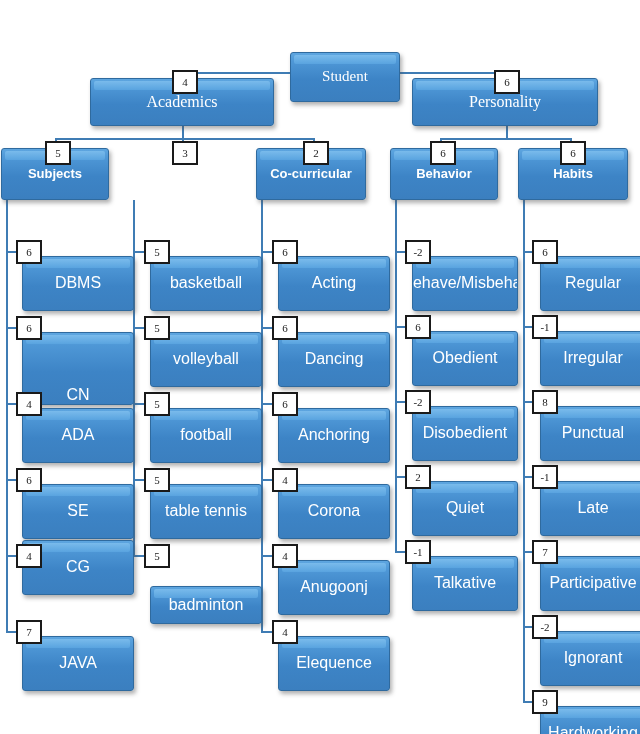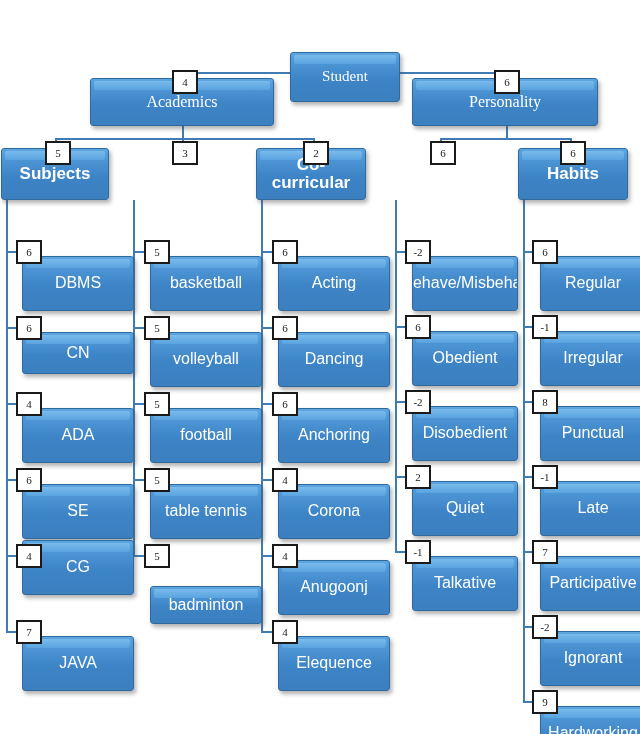--- a/index.html
+++ b/index.html
@@ -37,21 +37,21 @@
     background:linear-gradient(to bottom,#7bbcec,#5aa4e0);
     opacity:.95;
   }
   .node .lbl{position:relative;z-index:2;padding:0 4px;white-space:pre-line;}
 
   .serif{font-family:"Liberation Serif",serif;}
 
   
   .lvl1{font-size:15px;margin-top:47px;}
   .lvl2{font-size:16px;}
-  .lvl3{font-size:17px;font-weight:600;}
+  .lvl3{font-size:13px;font-weight:600;}
   .leaf{font-size:16px;margin-top:32px;}
 
   
   .badge{
     position:absolute;
     box-sizing:border-box;
     width:26px;height:24px;
     background:#ffffff;
     border:2px solid #1a1a1a;
     color:#1a1a1a;
@@ -139,33 +139,36 @@
   </div>
   <div class="badge" style="left:45px;top:141px;">5</div>
 
   <div class="badge" style="left:172px;top:141px;">3</div>
 
   <div class="node lvl3" style="left:256px;top:148px;width:110px;height:52px;">
     <span class="lbl">Co-curricular</span>
   </div>
   <div class="badge" style="left:303px;top:141px;">2</div>
 
+  <div class="node lvl3" style="left:390px;top:148px;width:108px;height:52px;">
+    <span class="lbl">Behavior</span>
+  </div>
   <div class="badge" style="left:430px;top:141px;">6</div>
 
   <div class="node lvl3" style="left:518px;top:148px;width:110px;height:52px;">
     <span class="lbl">Habits</span>
   </div>
   <div class="badge" style="left:560px;top:141px;">6</div>
 
   <div id="leaves">
       <div class="node leaf" style="left: 22px; top: 224px; width: 112px; height: 55px;">
         <span class="lbl">DBMS</span>
       </div>
       <div class="badge" style="left: 16px; top: 239.5px;">6</div>
-      <div class="node leaf" style="left: 22px; top: 300px; width: 112px; height: 42px;">
+      <div class="node leaf" style="left: 22px; top: 300px; width: 112px; height: 73px; align-items: flex-end;">
         <span class="lbl">CN</span>
       </div>
       <div class="badge" style="left: 16px; top: 315.5px;">6</div>
       <div class="node leaf" style="left: 22px; top: 376px; width: 112px; height: 55px;">
         <span class="lbl">ADA</span>
       </div>
       <div class="badge" style="left: 16px; top: 391.5px;">4</div>
       <div class="node leaf" style="left: 22px; top: 452px; width: 112px; height: 55px;">
         <span class="lbl">SE</span>
       </div>

